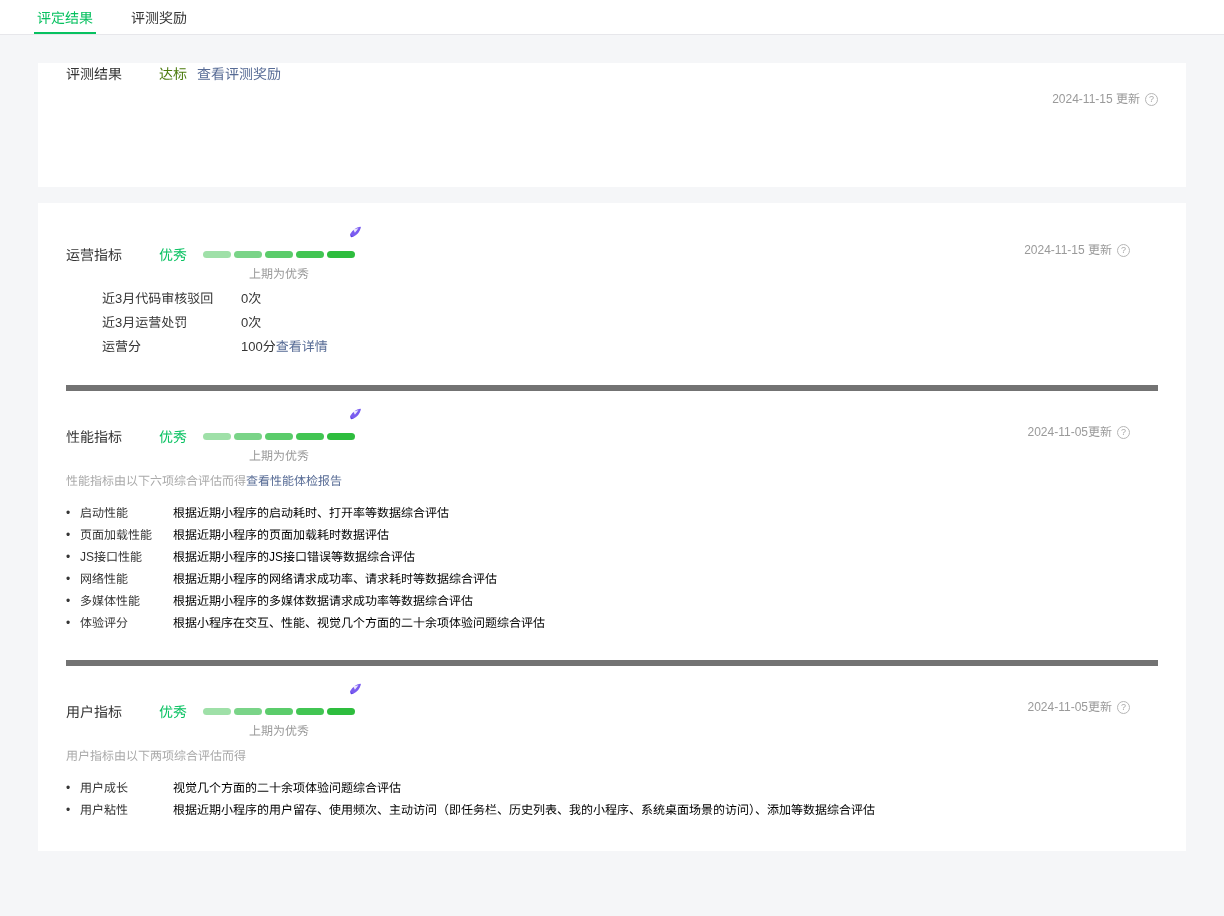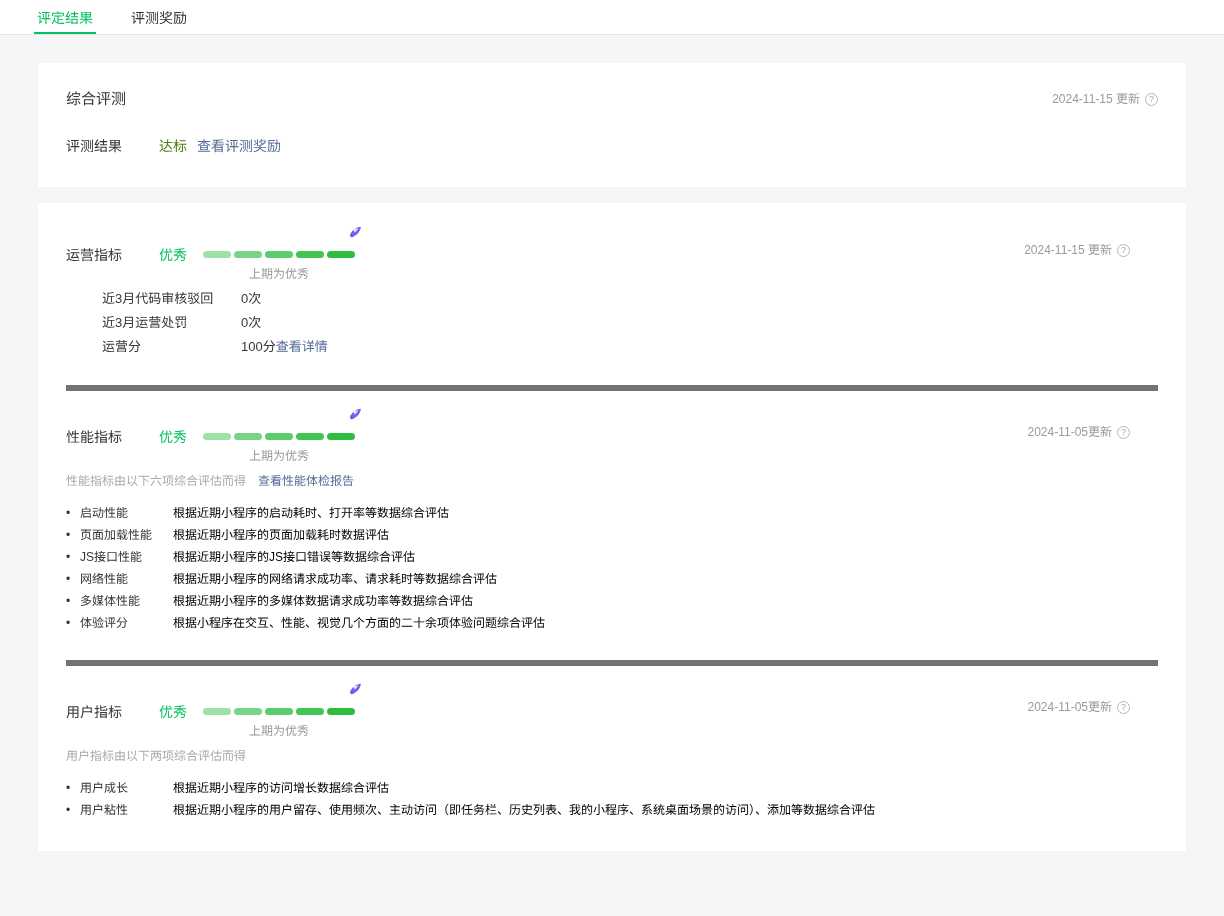--- a/index.html
+++ b/index.html
@@ -184,21 +184,20 @@
   .kv-key { width: 139px; flex: none; margin-left: 36px; }
   .kv-val { color: #353535; }
 
   
   .desc-line {
     margin-top: 24px;
     font-size: 12px;
     color: #aaaaaa;
     display: flex;
     align-items: center;
-    gap: 12px;
   }
   .desc-line .link { font-size: 12px; }
 
   
   .bullets { margin-top: 14px; }
   .bullet-row {
     display: flex;
     font-size: 12px;
     line-height: 22px;
     color: #353535;
@@ -224,21 +223,20 @@
     <span>评定结果</span>
   </div>
   <div class="tab">
     <span>评测奖励</span>
   </div>
 </div>
 
 <div class="page">
 
   <div class="card summary">
-    <div class="card-title">综合评测</div>
 
     <div class="update-note top">
       <span>2024-11-15 更新</span>
       <span class="help-icon">?</span>
     </div>
 
     <div class="result-row">
       <span class="result-label">评测结果</span>
       <span class="result-value">达标</span>
       <span class="link">查看评测奖励</span>
@@ -393,21 +391,21 @@
       </div>
 
       <div class="desc-line">
         <span>用户指标由以下两项综合评估而得</span>
       </div>
 
       <div class="bullets">
         <div class="bullet-row">
           <span class="bullet-dot">•</span>
           <span class="bullet-name">用户成长</span>
-          <span class="bullet-desc">根据近期小程序的访问增长数据综合评估</span>
+          <span class="bullet-desc">视觉几个方面的二十余项体验问题综合评估</span>
         </div>
         <div class="bullet-row">
           <span class="bullet-dot">•</span>
           <span class="bullet-name">用户粘性</span>
           <span class="bullet-desc">根据近期小程序的用户留存、使用频次、主动访问（即任务栏、历史列表、我的小程序、系统桌面场景的访问）、添加等数据综合评估</span>
         </div>
       </div>
     </div>
 
   </div>

